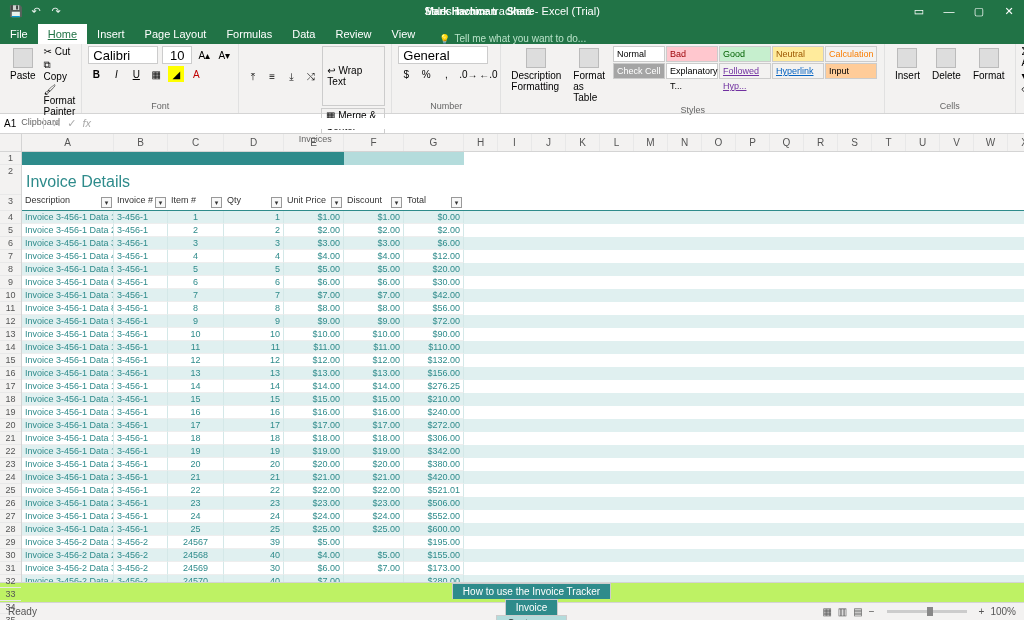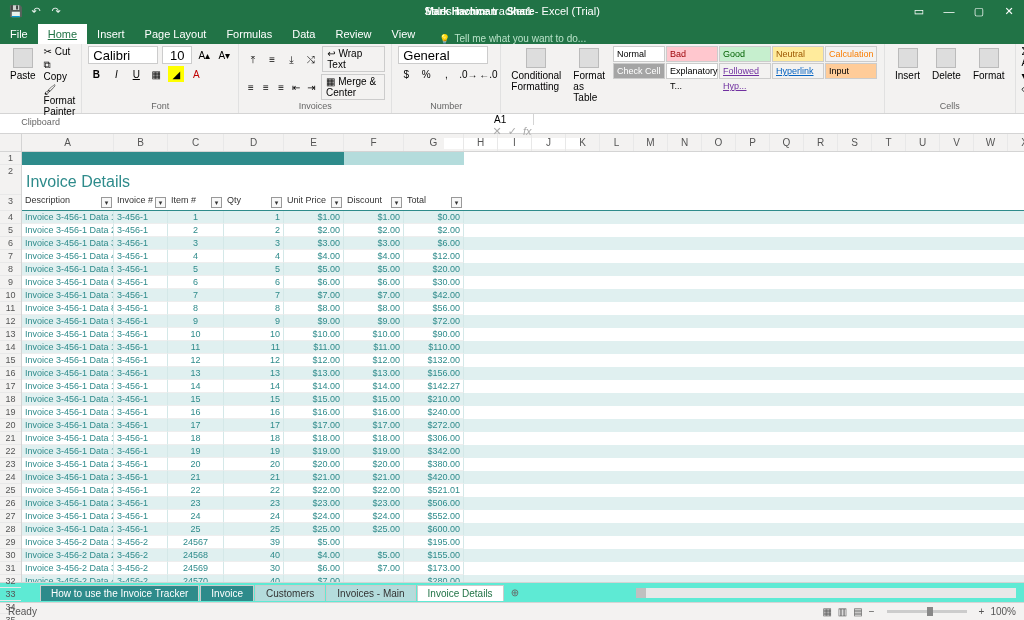--- a/index.html
+++ b/index.html
@@ -29,21 +29,21 @@
 .ribbon .stack { display:flex; flex-direction:column; gap:2px; }
 .ribbon .row { display:flex; gap:4px; align-items:center; }
 .ribbon select,.ribbon input { font-size:13px; height:18px; border:1px solid #ccc; background:#fff; }
 .ribbon .fontname { width:70px; padding-left:4px; }
 .ribbon .fontsize { width:30px; text-align:center; }
 .ribbon .mini { width:16px; height:16px; border:1px solid transparent; text-align:center; line-height:15px; font-size:10px; }
 .ribbon .numfmt { width:90px; padding-left:4px; }
 .ribbon .style-cell { display:inline-block; width:52px; height:16px; font-size:9px; line-height:15px; padding-left:3px; border:1px solid #ccc; margin:0 1px 1px 0; }
 .style-normal{background:#fff;} .style-bad{background:#ffc7ce;color:#9c0006;} .style-good{background:#c6efce;color:#006100;} .style-neutral{background:#ffeb9c;color:#9c5700;} .style-calc{background:#f2f2f2;color:#fa7d00;} .style-check{background:#a5a5a5;color:#fff;} .style-exp{background:#fff;} .style-flink{color:#7030a0;text-decoration:underline;} .style-hlink{color:#0563c1;text-decoration:underline;} .style-input{background:#ffcc99;}
 
-.formula-bar { height:20px; border-bottom:1px solid #d4d4d4; display:flex; align-items:center; background:#fff;flex-direction:column; }
+.formula-bar { height:20px; border-bottom:1px solid #d4d4d4; display:flex; align-items:center; background:#fff; }
 .formula-bar .namebox { width:44px; border-right:1px solid #d4d4d4; padding-left:4px; font-size:10px; }
 .formula-bar .fx-btns { display:flex; gap:6px; padding:0 8px; color:#aaa; }
 .formula-bar .formula-input { flex:1; padding-left:4px; font-size:10px; background:#fff; border:none; }
 
 .col-headers { height:18px; display:flex; background:#f3f2f1; border-bottom:1px solid #d4d4d4; }
 .col-headers .corner { flex:0 0 22px; border-right:1px solid #d4d4d4; }
 .col-headers .ch { text-align:center; color:#555; font-size:10px; border-right:1px solid #e8e8e8; line-height:18px; }
 
 .grid-wrap { display:flex; height:calc(620px - 22px - 22px - 70px - 20px - 18px - 20px - 18px); }
 .row-headers { flex:0 0 22px; background:#f3f2f1; border-right:1px solid #d4d4d4; }
@@ -60,21 +60,21 @@
 .hdr-row .hdr { font-size:9px; color:#333; padding:0 3px; position:relative; }
 .hdr-row .hdr .fbtn { position:absolute; right:2px; top:2px; width:11px; height:11px; border:1px solid #999; background:#f8f8f8; font-size:7px; text-align:center; line-height:9px; }
 
 .data-row { display:flex; height:13px; }
 .data-row.even { background:#e0f0f0; }
 .data-row.odd { background:#fff; }
 .data-row .cell { font-size:9px; color:#2e8b8b; padding:0 3px; line-height:13px; border-right:1px solid #d4e8e8; }
 .data-row .cell.num { text-align:right; color:#2e8b8b; }
 .data-row .cell.ctr { text-align:center; }
 
-.sheet-tabs { height:20px; background:#5eead4; border-top:1px solid #d4d4d4; display:flex; align-items:center; padding-left:40px; font-size:10px; }
+.sheet-tabs { height:20px; background:#bef264; border-top:1px solid #d4d4d4; display:flex; align-items:center; padding-left:40px; font-size:10px;flex-direction:column; }
 .sheet-tabs .st { padding:2px 10px; border:1px solid #ccc; border-bottom:none; margin-right:1px; cursor:pointer; }
 .st-teal{background:#2e8b8b;color:#fff;} .st-ltteal{background:#b4dcdc;color:#333;} .st-active{background:#fff;color:#217346;border-bottom:2px solid #217346;}
 .sheet-tabs .add { margin-left:6px; color:#666; }
 .sheet-tabs .scroll { margin-left:auto; margin-right:8px; width:380px; height:10px; background:#e8e8e8; position:relative; }
 .sheet-tabs .scroll .thumb { position:absolute; left:0; width:10px; height:10px; background:#c0c0c0; }
 
 .statusbar { height:18px; background:#f3f2f1; border-top:1px solid #d4d4d4; display:flex; align-items:center; font-size:10px; color:#555; padding:0 8px; }
 .statusbar .views { margin-left:auto; display:flex; gap:6px; align-items:center; }
 .statusbar .zoom-slider { width:80px; height:3px; background:#ccc; margin:0 6px; position:relative; }
 .statusbar .zoom-slider .knob { position:absolute; left:50%; top:-3px; width:6px; height:9px; background:#888; }
@@ -149,21 +149,21 @@
     </div>
     <div class="group-label">Font</div>
   </div>
   <div class="group">
     <div class="group-body stack">
       <div class="row">
         <span class="mini">⤒</span>
         <span class="mini">≡</span>
         <span class="mini">⤓</span>
         <span class="mini">⤭</span>
-        <span style="border:1px solid #ccc;padding:1px 4px">↩ <span>Wrap Text</span></span>
+        <span style="border:1px solid #ccc;padding:18px 4px">↩ <span>Wrap Text</span></span>
       </div>
       <div class="row">
         <span class="mini">≡</span>
         <span class="mini">≡</span>
         <span class="mini">≡</span>
         <span class="mini">⇤</span>
         <span class="mini">⇥</span>
         <span style="border:1px solid #ccc;padding:1px 4px">▦ <span>Merge &amp; Center</span></span>
       </div>
     </div>
@@ -179,39 +179,40 @@
         <span class="mini">.0→</span>
         <span class="mini">←.0</span>
       </div>
     </div>
     <div class="group-label">Number</div>
   </div>
   <div class="group" style="flex:1">
     <div class="group-body">
       <div class="bigbtn">
           <div class="ico"></div>
-          <span>Conditional Formatting</span>
+          <span>Description Formatting</span>
         </div>
       <div class="bigbtn">
           <div class="ico"></div>
           <span>Format as Table</span>
         </div>
       <div id="styles-gallery" style="display:grid;grid-template-columns:repeat(5,auto);">
           <span class="style-cell style-normal">Normal</span>
           <span class="style-cell style-bad">Bad</span>
           <span class="style-cell style-good">Good</span>
           <span class="style-cell style-neutral">Neutral</span>
           <span class="style-cell style-calc">Calculation</span>
           <span class="style-cell style-check">Check Cell</span>
           <span class="style-cell style-exp">Explanatory T...</span>
           <span class="style-cell style-flink">Followed Hyp...</span>
           <span class="style-cell style-hlink">Hyperlink</span>
           <span class="style-cell style-input">Input</span>
         </div>
     </div>
+    <div class="group-label">Styles</div>
   </div>
   <div class="group">
     <div class="group-body">
       <div class="bigbtn">
           <div class="ico"></div>
           <span>Insert</span>
         </div>
       <div class="bigbtn">
           <div class="ico"></div>
           <span>Delete</span>
@@ -446,21 +447,21 @@
         <div class="cell wF num">$13.00</div>
         <div class="cell wG num">$156.00</div>
       </div>
       <div class="data-row odd">
         <div class="cell wA">Invoice 3-456-1 Data 14</div>
         <div class="cell wB">3-456-1</div>
         <div class="cell wC ctr">14</div>
         <div class="cell wD num">14</div>
         <div class="cell wE num">$14.00</div>
         <div class="cell wF num">$14.00</div>
-        <div class="cell wG num">$142.27</div>
+        <div class="cell wG num">$276.25</div>
       </div>
       <div class="data-row even">
         <div class="cell wA">Invoice 3-456-1 Data 15</div>
         <div class="cell wB">3-456-1</div>
         <div class="cell wC ctr">15</div>
         <div class="cell wD num">15</div>
         <div class="cell wE num">$15.00</div>
         <div class="cell wF num">$15.00</div>
         <div class="cell wG num">$210.00</div>
       </div>

